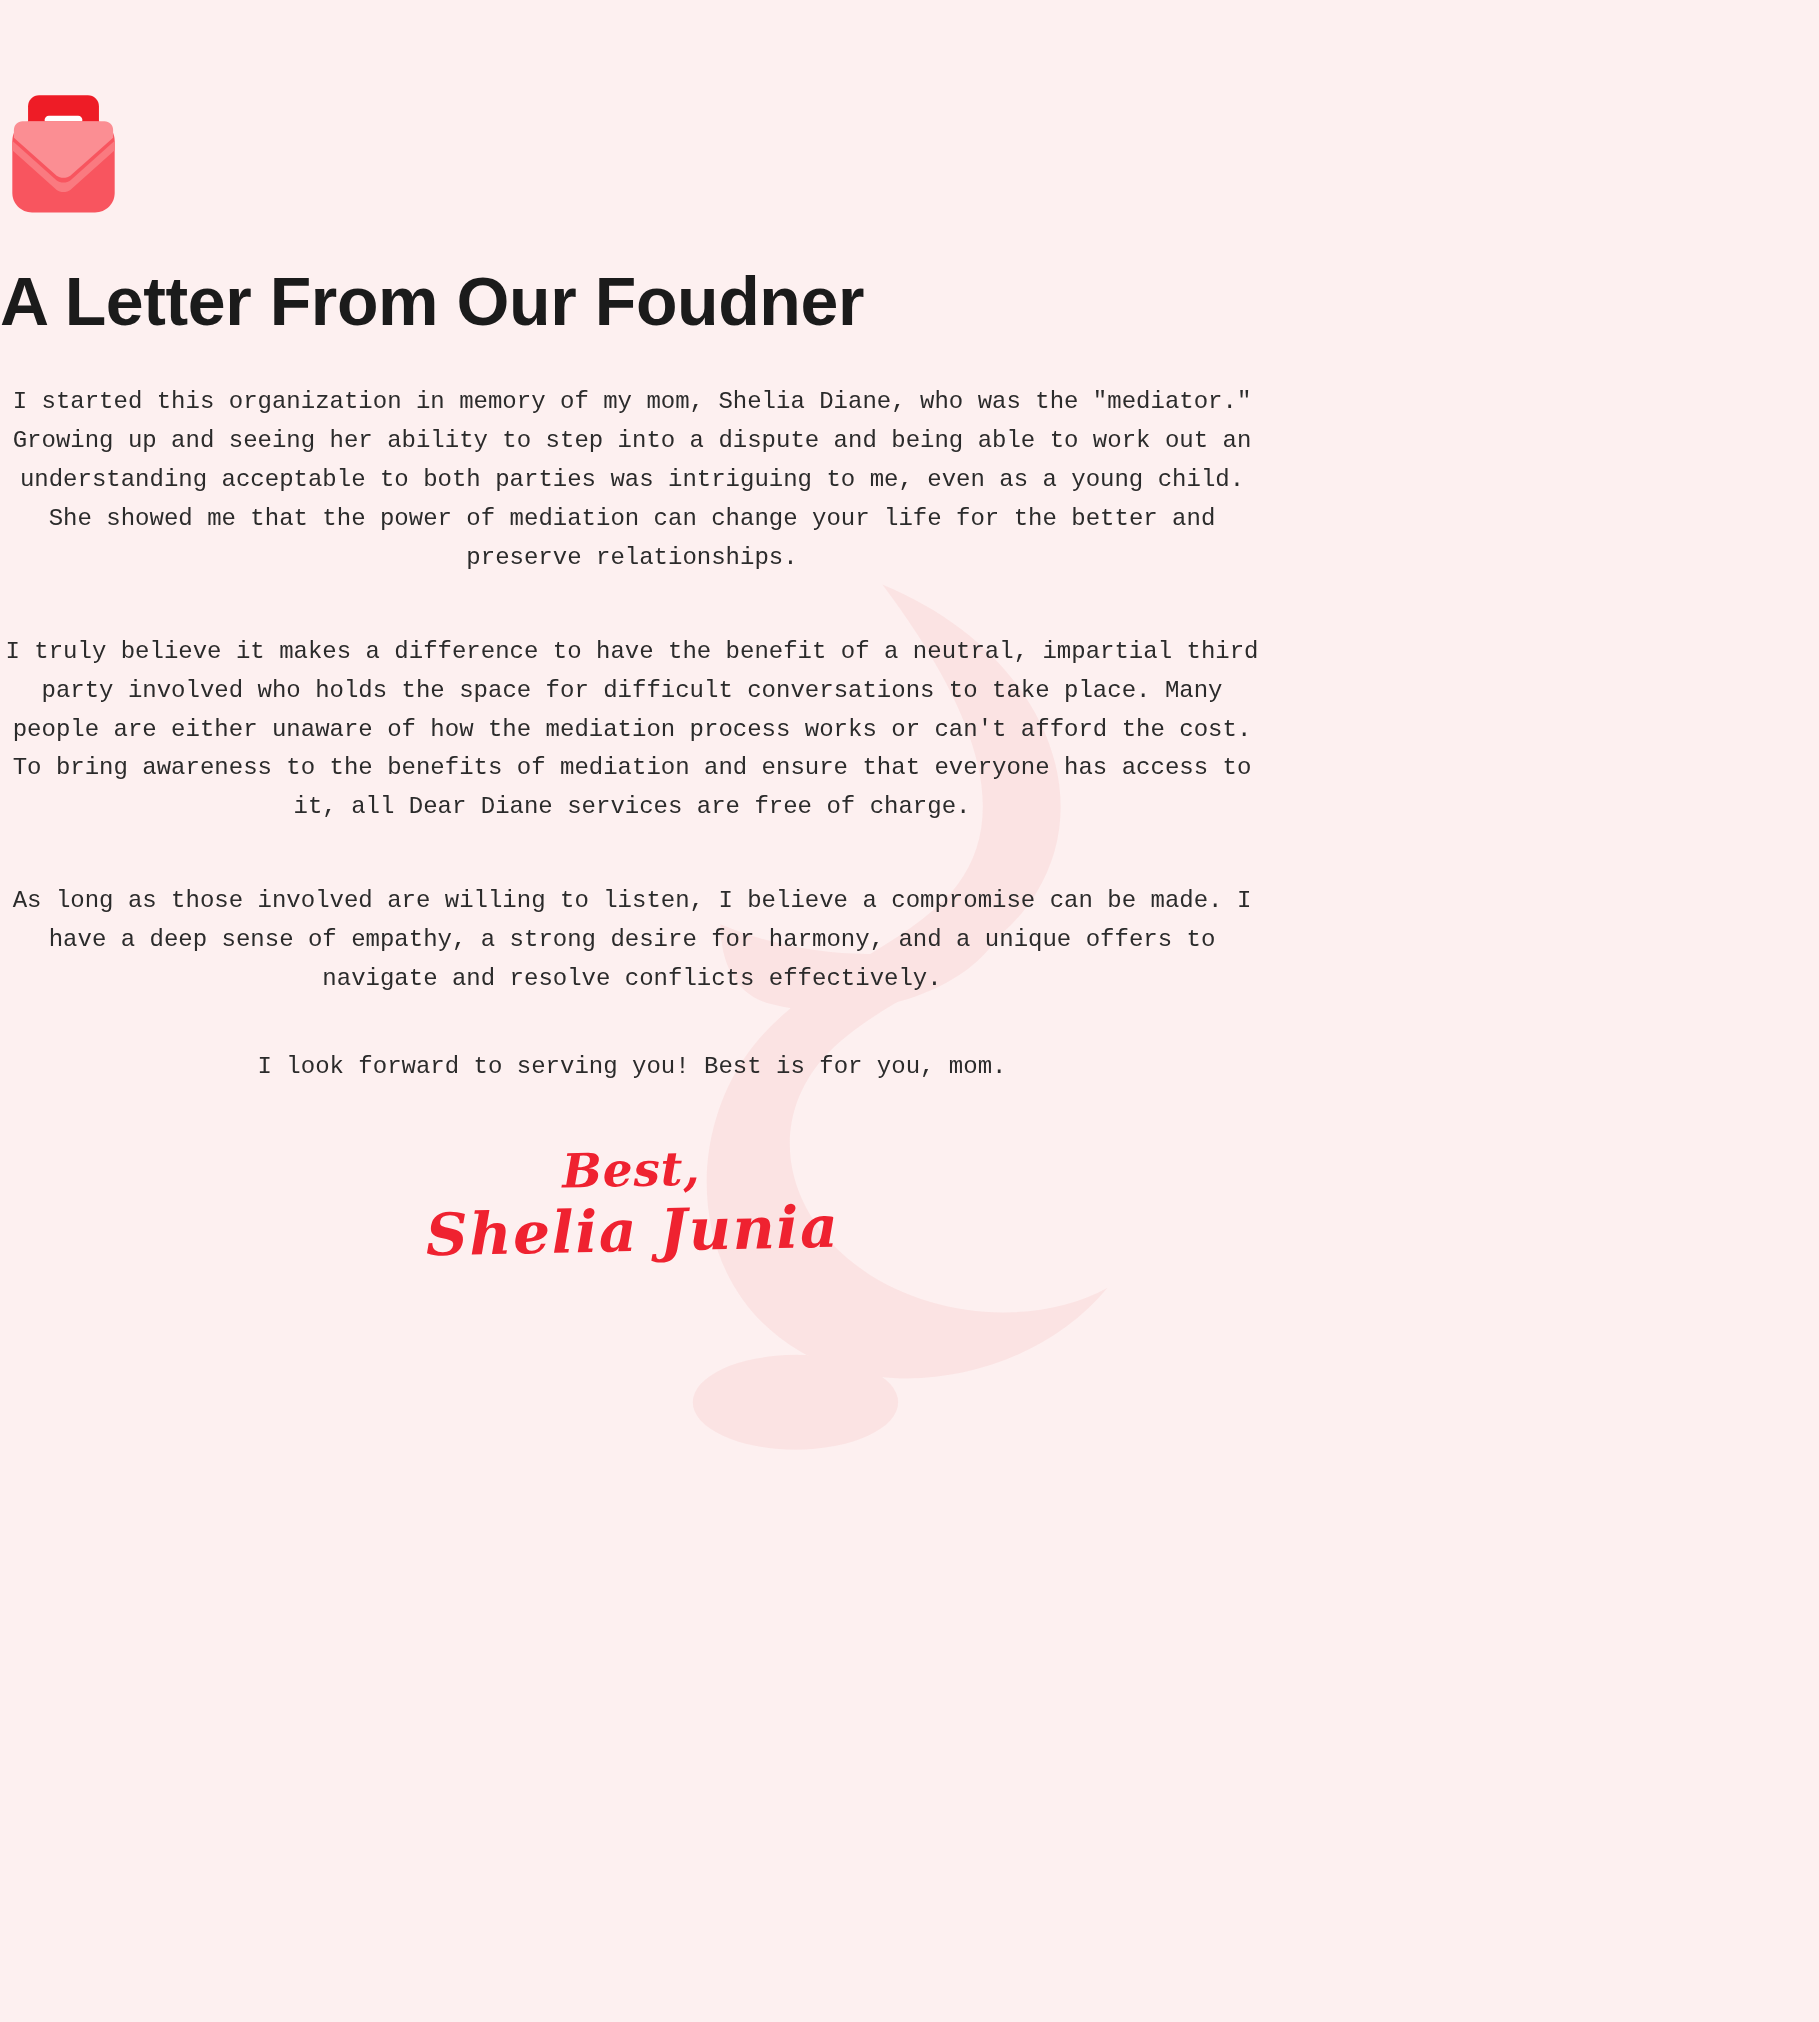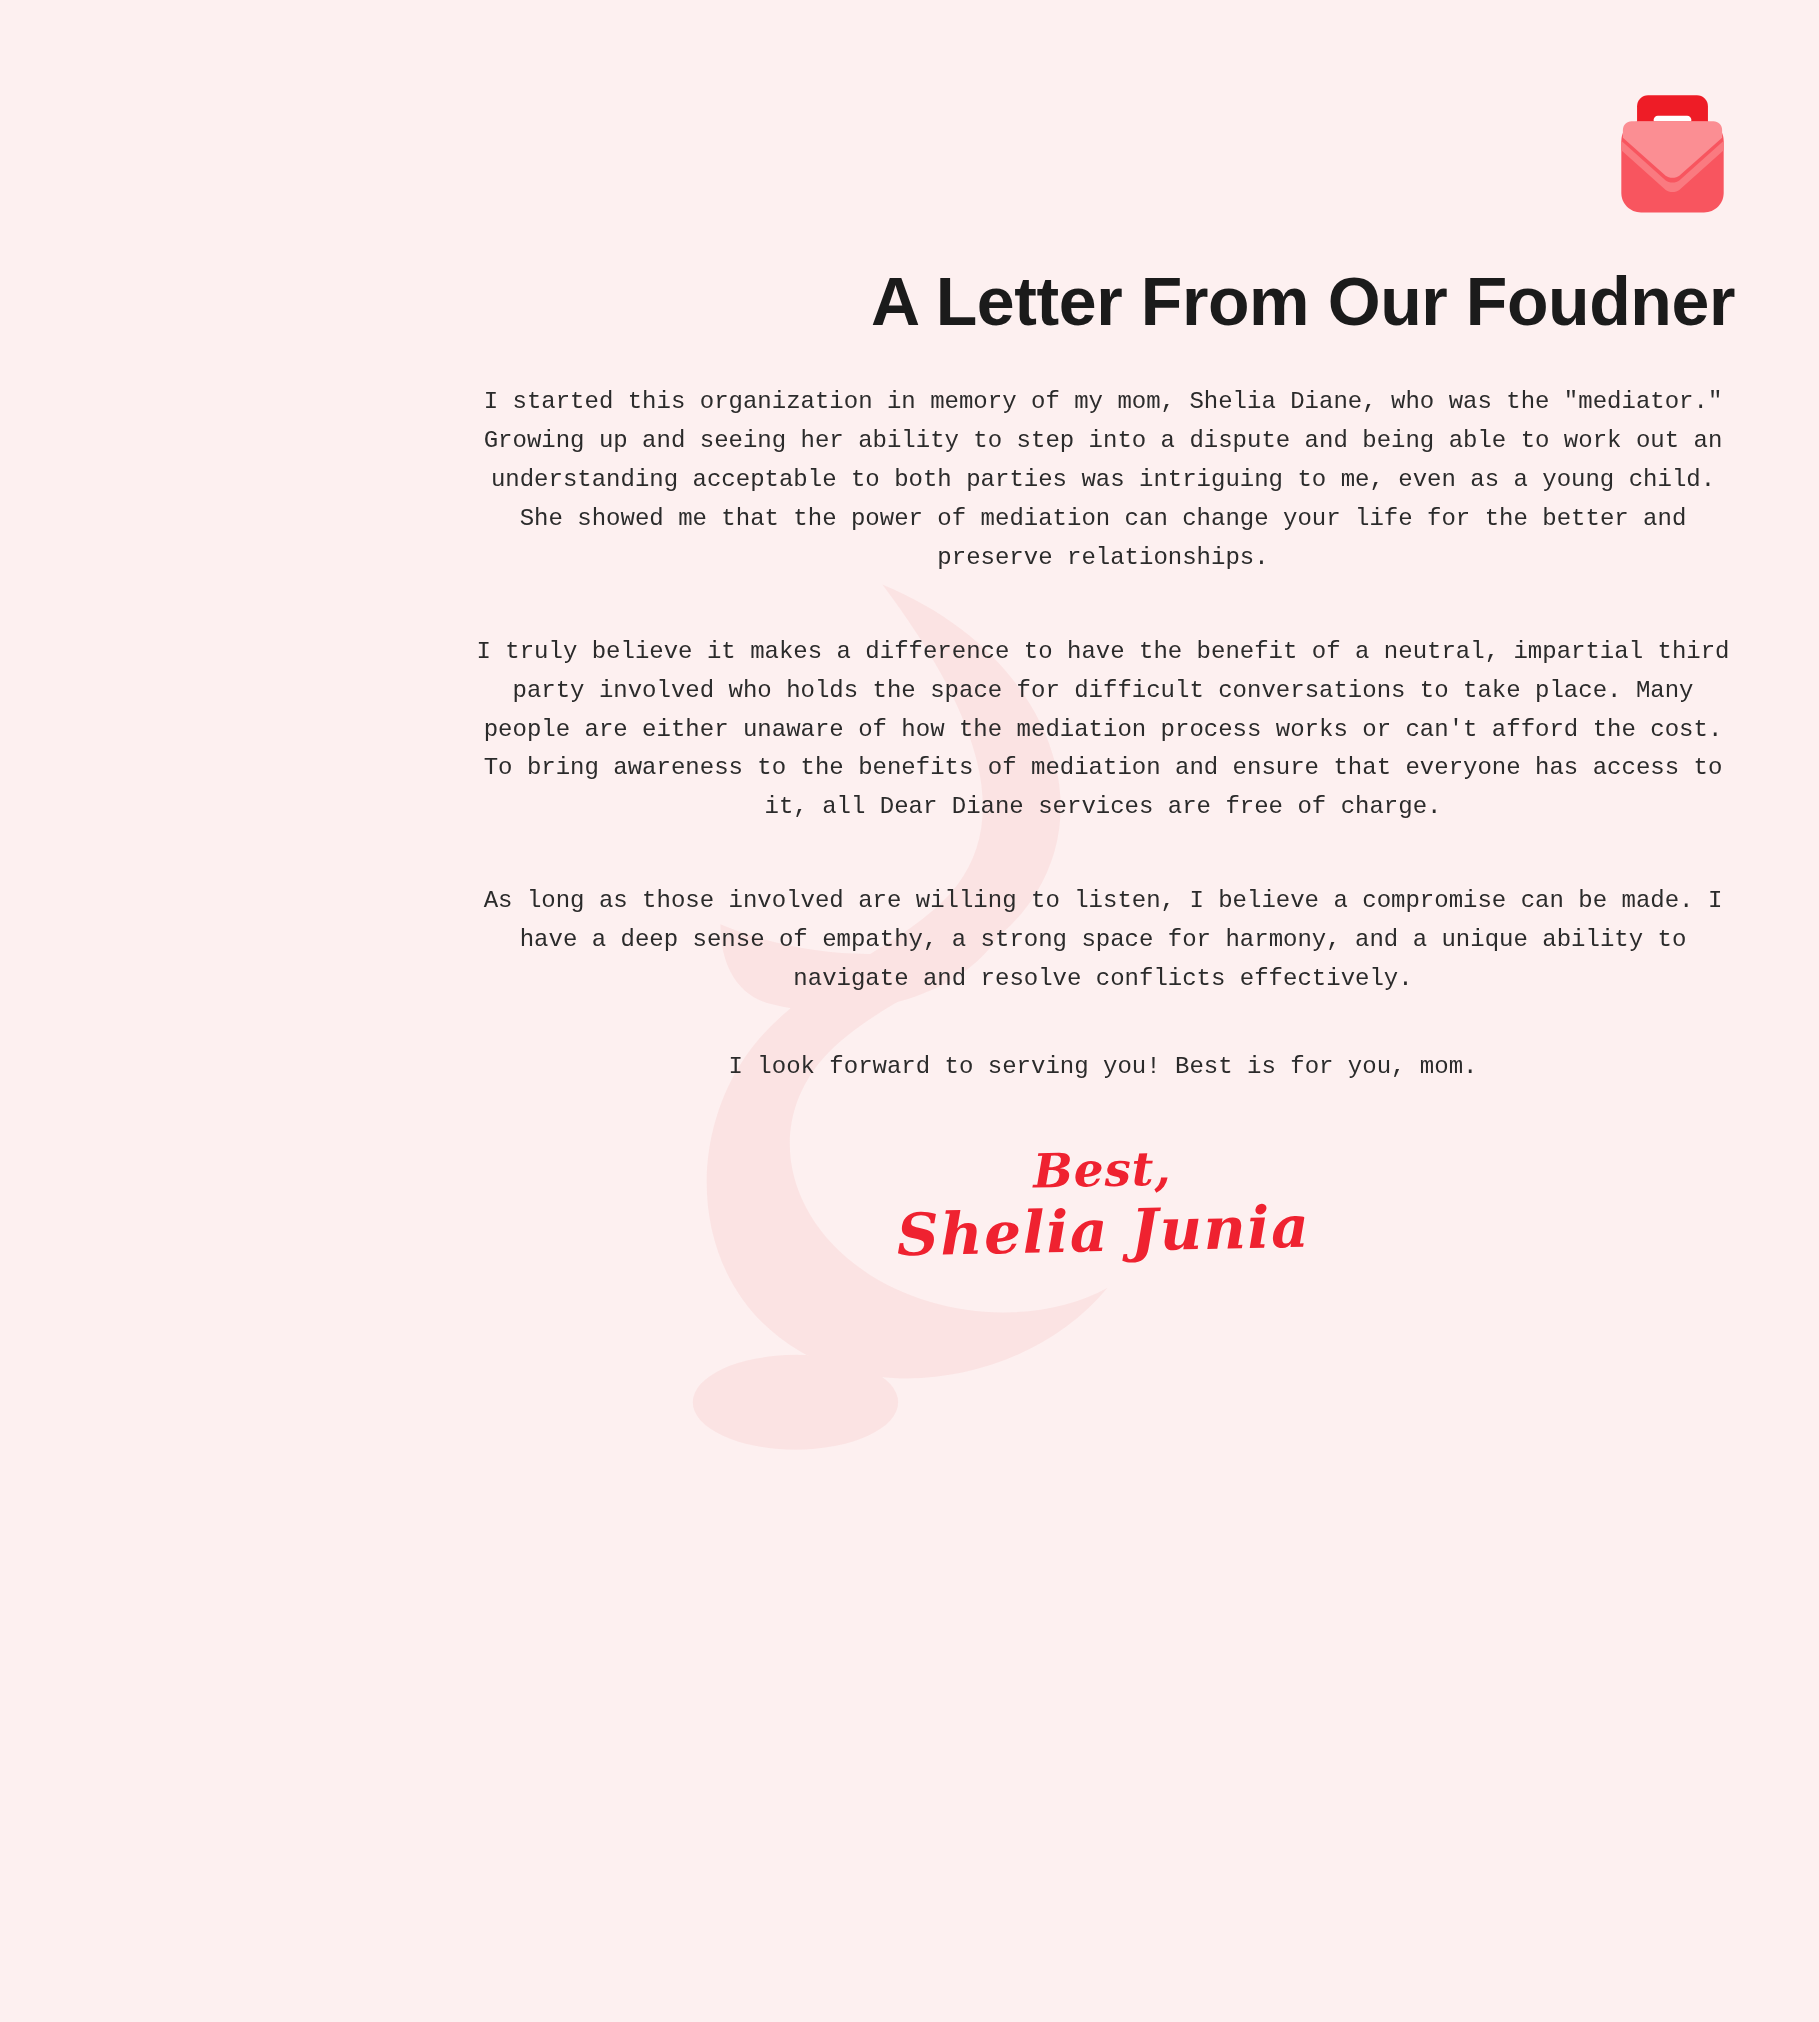--- a/index.html
+++ b/index.html
@@ -30,21 +30,21 @@
   }
 
   .page {
     position: relative;
     z-index: 1;
     width: 1735px;
     box-sizing: border-box;
     padding: 88px 0 0 0;
     display: flex;
     flex-direction: column;
-    align-items: flex-end;
+    align-items: flex-start;
   }
 
   .logo-wrap {
     width: 126px;
     height: 134px;
     display: flex;
     align-items: center;
     justify-content: center;
     margin-bottom: 44px;
   }
@@ -128,21 +128,21 @@
       <path d="M10 62 L66 112 C71 116 79 116 84 112 L140 62 L140 74 L84 124 C79 128 71 128 66 124 L10 74 Z" fill="#fa7a80"></path>
       <path d="M12 58 L66 106 C71 110 79 110 84 106 L138 58 L138 48 C138 42 133 37 127 37 L23 37 C17 37 12 42 12 48 Z" fill="#fb8e93"></path>
     </svg>
   </div>
 
   <h1 class="page-title">A Letter From Our Foudner</h1>
 
   <div class="letter-body">
     <p>I started this organization in memory of my mom, Shelia Diane, who was the "mediator." Growing up and seeing her ability to step into a dispute and being able to work out an understanding acceptable to both parties was intriguing to me, even as a young child. She showed me that the power of mediation can change your life for the better and preserve relationships.</p>
     <p>I truly believe it makes a difference to have the benefit of a neutral, impartial third party involved who holds the space for difficult conversations to take place. Many people are either unaware of how the mediation process works or can't afford the cost. To bring awareness to the benefits of mediation and ensure that everyone has access to it, all Dear Diane services are free of charge.</p>
-    <p class="tight">As long as those involved are willing to listen, I believe a compromise can be made. I have a deep sense of empathy, a strong space for harmony, and a unique ability to navigate and resolve conflicts effectively.</p>
+    <p class="tight">As long as those involved are willing to listen, I believe a compromise can be made. I have a deep sense of empathy, a strong desire for harmony, and a unique offers to navigate and resolve conflicts effectively.</p>
     <p>I look forward to serving you! Best is for you, mom.</p>
 
     <div class="signature">
       <span class="sig-line1">Best,</span>
       <span class="sig-line2">Shelia Junia</span>
     </div>
   </div>
 
 </div>
 

